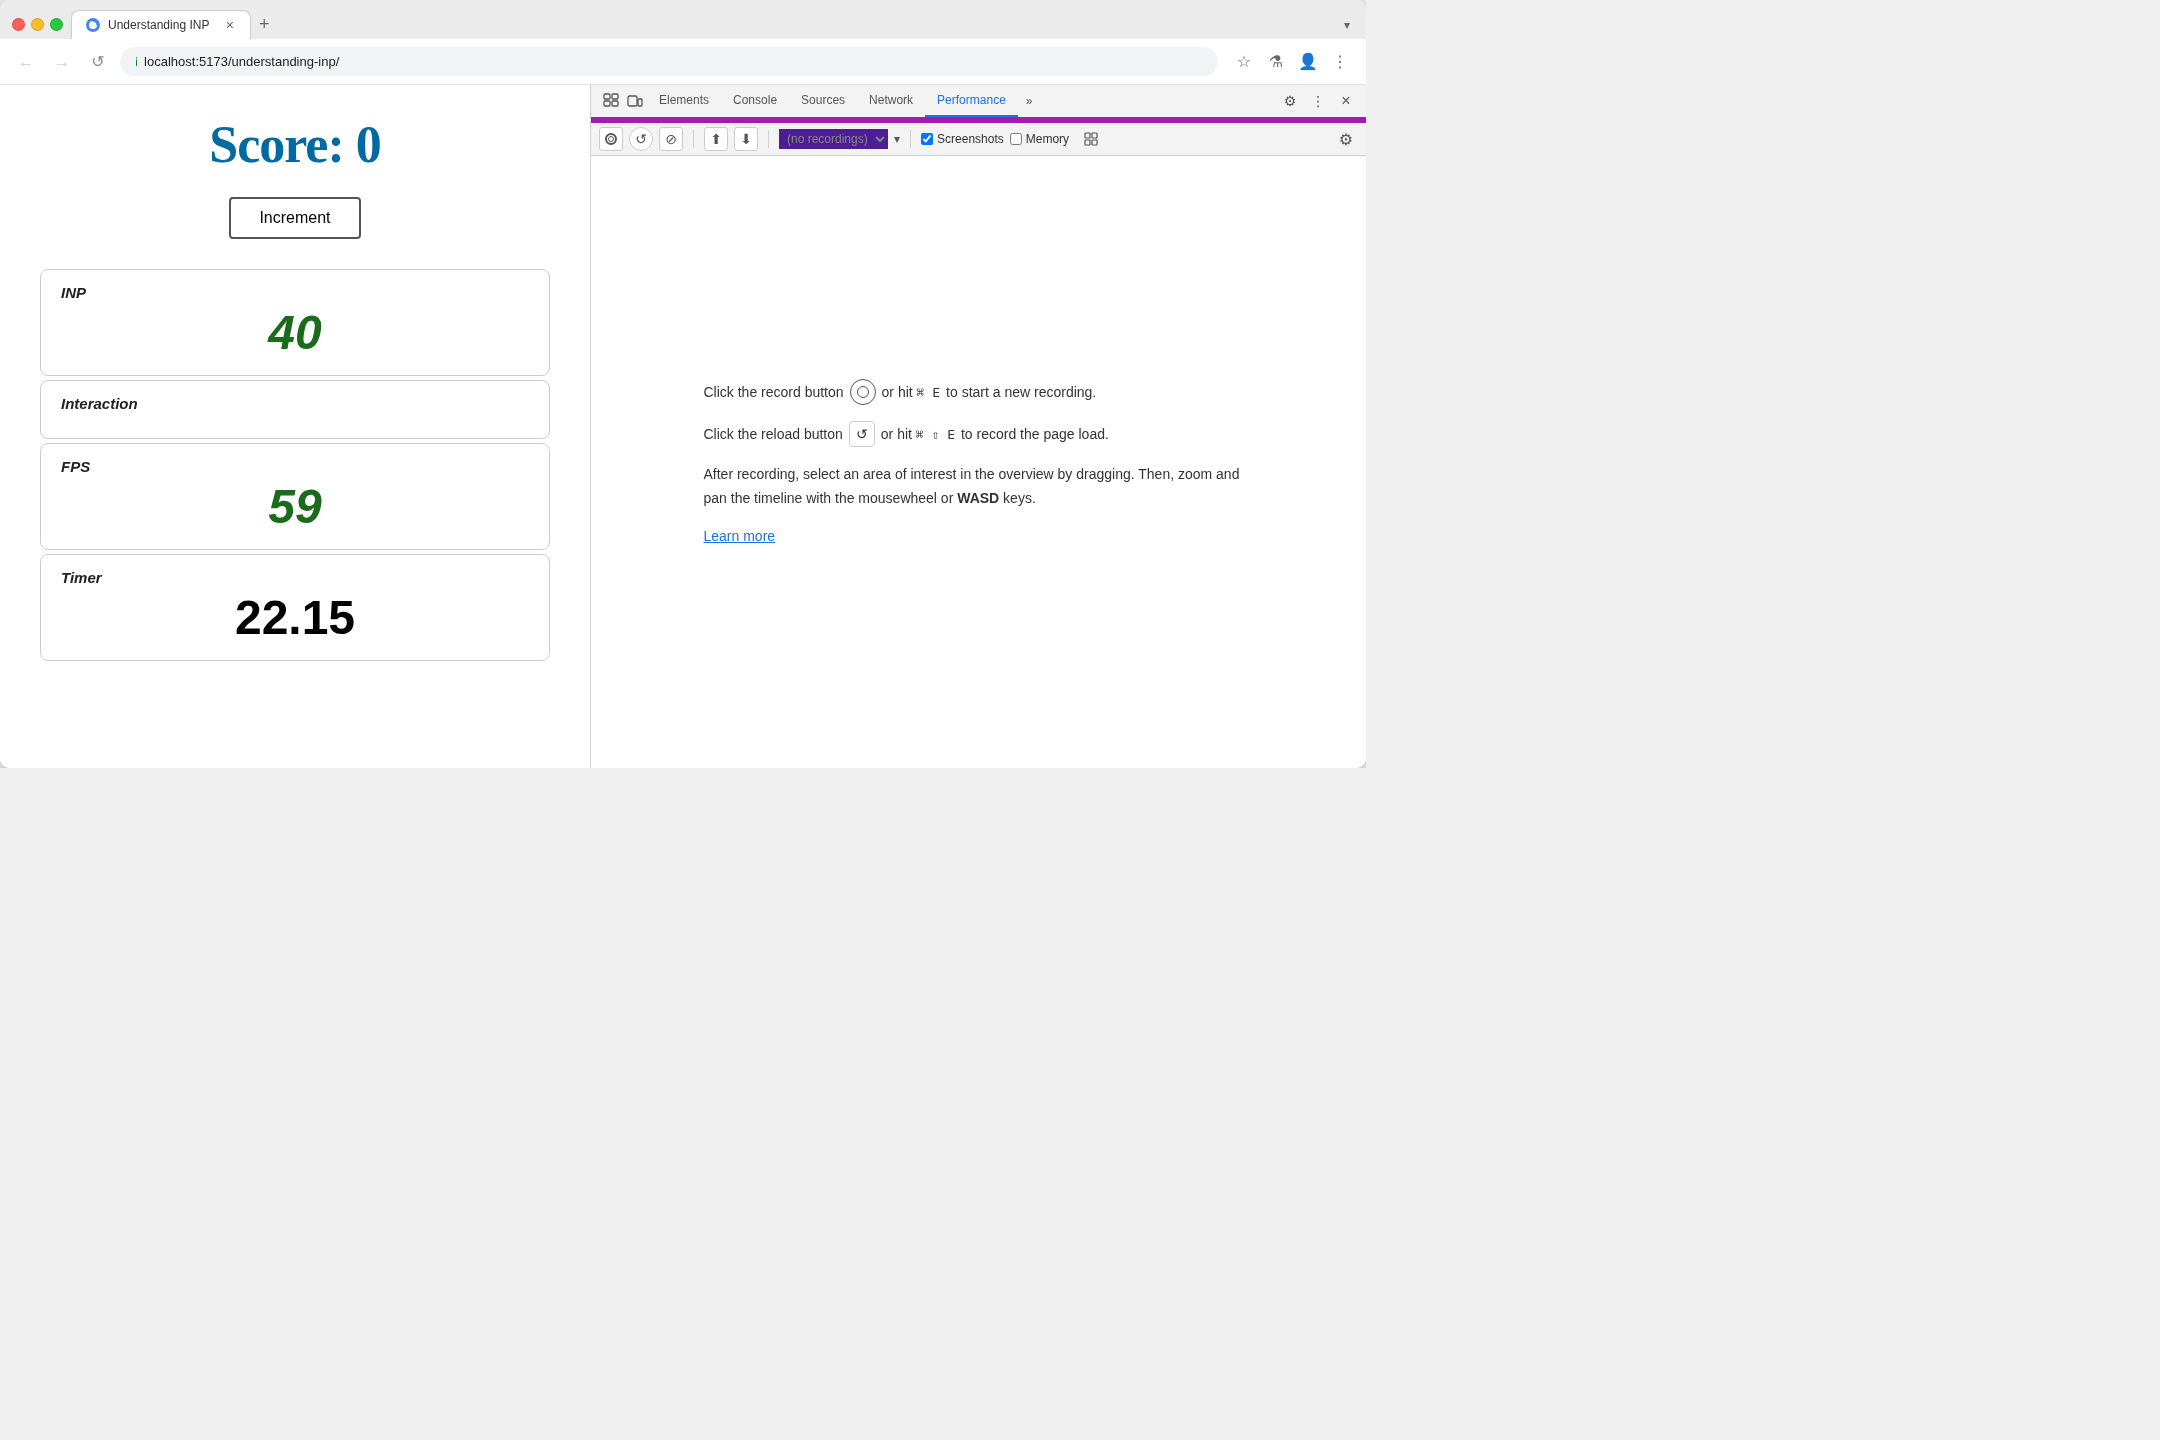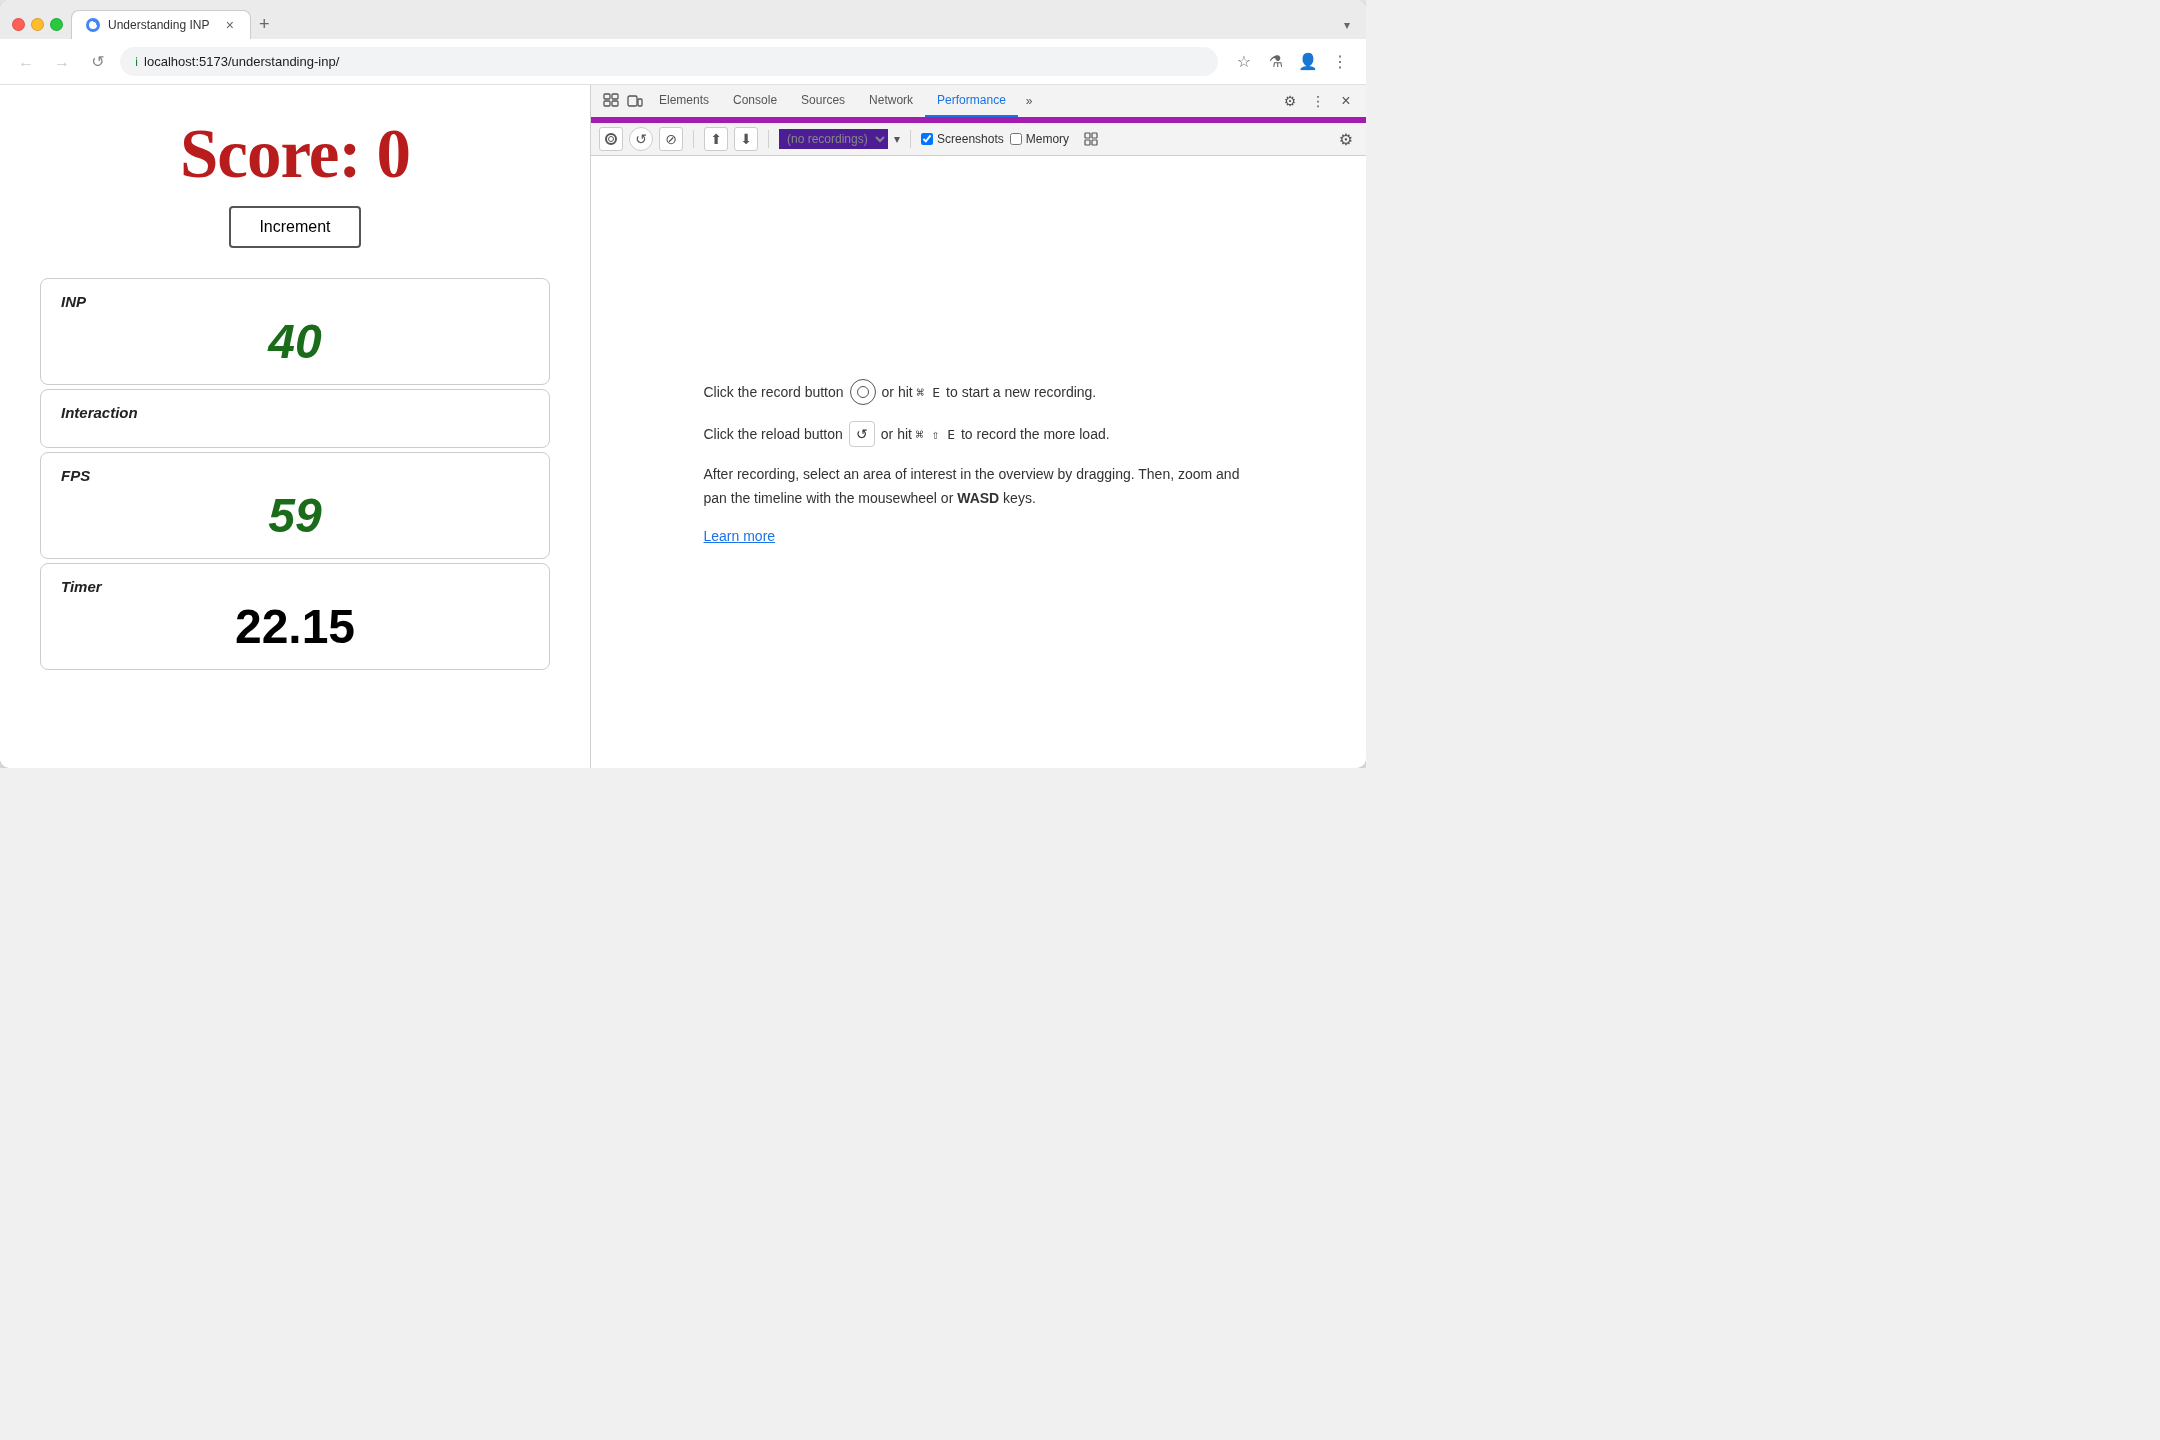--- a/index.html
+++ b/index.html
@@ -35,21 +35,21 @@
     .address-text { font-size: 13px; color: #202124; }
     .toolbar-icons { display: flex; align-items: center; gap: 4px; margin-left: 4px; }
     .toolbar-icon { width: 28px; height: 28px; display: flex; align-items: center; justify-content: center; color: #666; font-size: 16px; cursor: pointer; border-radius: 4px; }
 
     
     .main-content { display: flex; flex: 1; overflow: hidden; }
 
     
     .webpage { flex: 0 0 590px; background: #fff; padding: 30px 40px; overflow-y: auto; }
 
-    .score-title { font-size: 69px; font-weight: 900; font-family: Georgia, serif; text-align: center; margin-bottom: 12px; color: #b91c1c; letter-spacing: -1px; }
+    .score-title { font-size: 52px; font-weight: 900; font-family: Georgia, serif; text-align: center; margin-bottom: 23px; color: #0369a1; letter-spacing: -1px; }
     .increment-btn { display: block; margin: 0 auto 30px; padding: 10px 28px; font-size: 16px; background: #fff; border: 2px solid #555; border-radius: 4px; cursor: pointer; }
 
     .metric-card { border: 1px solid #ccc; border-radius: 8px; padding: 14px 20px 18px; margin-bottom: 4px; }
     .metric-label { font-size: 15px; font-weight: 700; font-style: italic; color: #222; margin-bottom: 8px; }
     .metric-value { font-size: 48px; font-weight: 900; font-style: italic; color: #1a6b1a; text-align: center; line-height: 1; }
     .metric-value.timer { color: #000; font-style: normal; }
 
     
     .devtools { flex: 1; background: #fff; border-left: 1px solid #d0d0d0; display: flex; flex-direction: column; }
 
@@ -261,21 +261,21 @@
             <span>to start a new recording.</span>
           </div>
 
           
           <div class="instruction-line">
             <span>Click the reload button</span>
             <span style="display:inline-flex;align-items:center;justify-content:center;width:26px;height:26px;border:1px solid #ccc;border-radius:4px;background:#fff;flex-shrink:0;font-size:14px;">↺</span>
             <span>
               or hit <span class="kbd">⌘ ⇧ E</span>
             </span>
-            <span>to record the more load.</span>
+            <span>to record the page load.</span>
           </div>
 
           
           <p class="instruction-text">
             <span>After recording, select an area of interest in the overview by dragging. Then, zoom and pan the timeline with the mousewheel or</span>
             <strong>WASD</strong>
             <span>keys.</span>
           </p>
 
           

